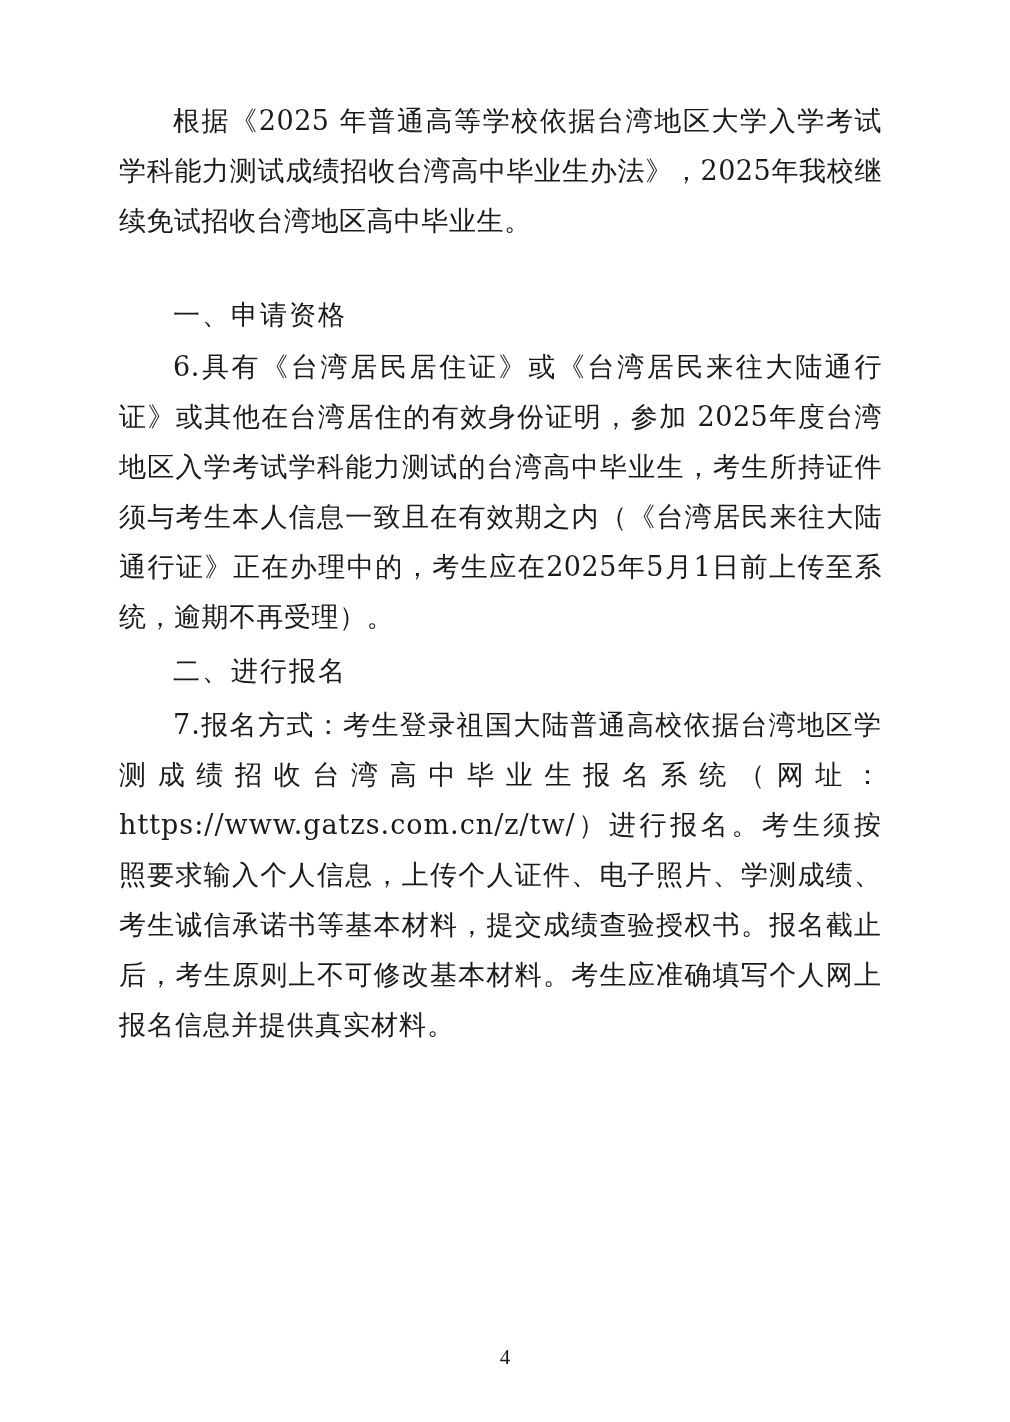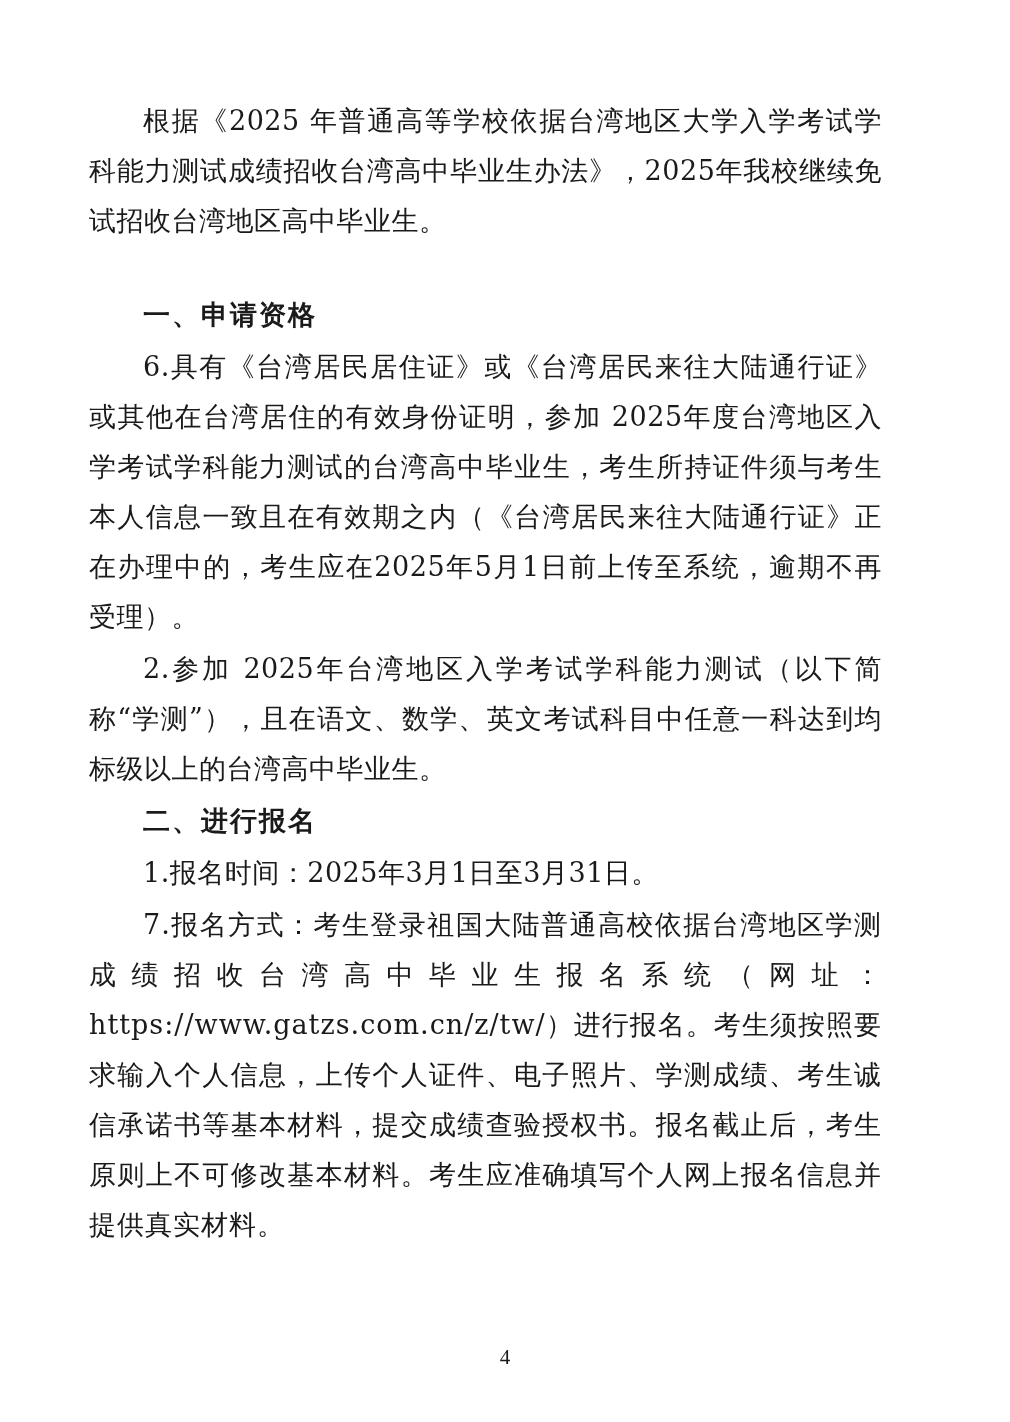--- a/index.html
+++ b/index.html
@@ -13,37 +13,37 @@
     position: relative;
     font-family: "DejaVu Serif", serif;
     color: #1a1a1a;
   }
   .page {
     position: absolute;
     left: 0; top: 0;
     width: 1010px;
     height: 1422px;
     box-sizing: border-box;
-    padding: 96px 128px 40px 89px;
+    padding: 96px 128px 40px 119px;
   }
   .doc-body {
     font-size: 27px;
     line-height: 50px;
     text-align: justify;
     text-justify: inter-ideograph;
     letter-spacing: 0.5px;
   }
   p.para {
     margin: 0;
     text-indent: 2em;
   }
   p.heading {
     margin: 0;
     text-indent: 2em;
-    font-weight: bold;
+    font-weight: normal;
     letter-spacing: 2px;
   }
   .gap-lg { height: 44px; }
   .gap-sm { height: 2px; }
   .url {
     font-family: "DejaVu Serif", serif;
     letter-spacing: 1px;
   }
   .page-number {
     position: absolute;
@@ -67,29 +67,27 @@
     <div class="gap-lg"></div>
 
     <p class="heading">一、申请资格</p>
 
     <div class="gap-sm"></div>
 
     <p class="para">6.具有《台湾居民居住证》或《台湾居民来往大陆通行证》或其他在台湾居住的有效身份证明，参加 2025年度台湾地区入学考试学科能力测试的台湾高中毕业生，考生所持证件须与考生本人信息一致且在有效期之内（《台湾居民来往大陆通行证》正在办理中的，考生应在2025年5月1日前上传至系统，逾期不再受理）。</p>
 
     <div class="gap-sm"></div>
 
-    <p class="para">2.参加 2025年台湾地区入学考试学科能力测试（以下简称“学测”），且在语文、数学、英文考试科目中任意一科达到均标级以上的台湾高中毕业生。</p>
 
     <div class="gap-sm"></div>
 
     <p class="heading">二、进行报名</p>
 
     <div class="gap-sm"></div>
 
-    <p class="para">1.报名时间：2025年3月1日至3月31日。</p>
 
     <div class="gap-sm"></div>
 
     <p class="para url">7.报名方式：考生登录祖国大陆普通高校依据台湾地区学测成绩招收台湾高中毕业生报名系统（网址：https://www.gatzs.com.cn/z/tw/）进行报名。考生须按照要求输入个人信息，上传个人证件、电子照片、学测成绩、考生诚信承诺书等基本材料，提交成绩查验授权书。报名截止后，考生原则上不可修改基本材料。考生应准确填写个人网上报名信息并提供真实材料。</p>
 
   </div>
 
   <div class="page-number">4</div>
 </div>
 

